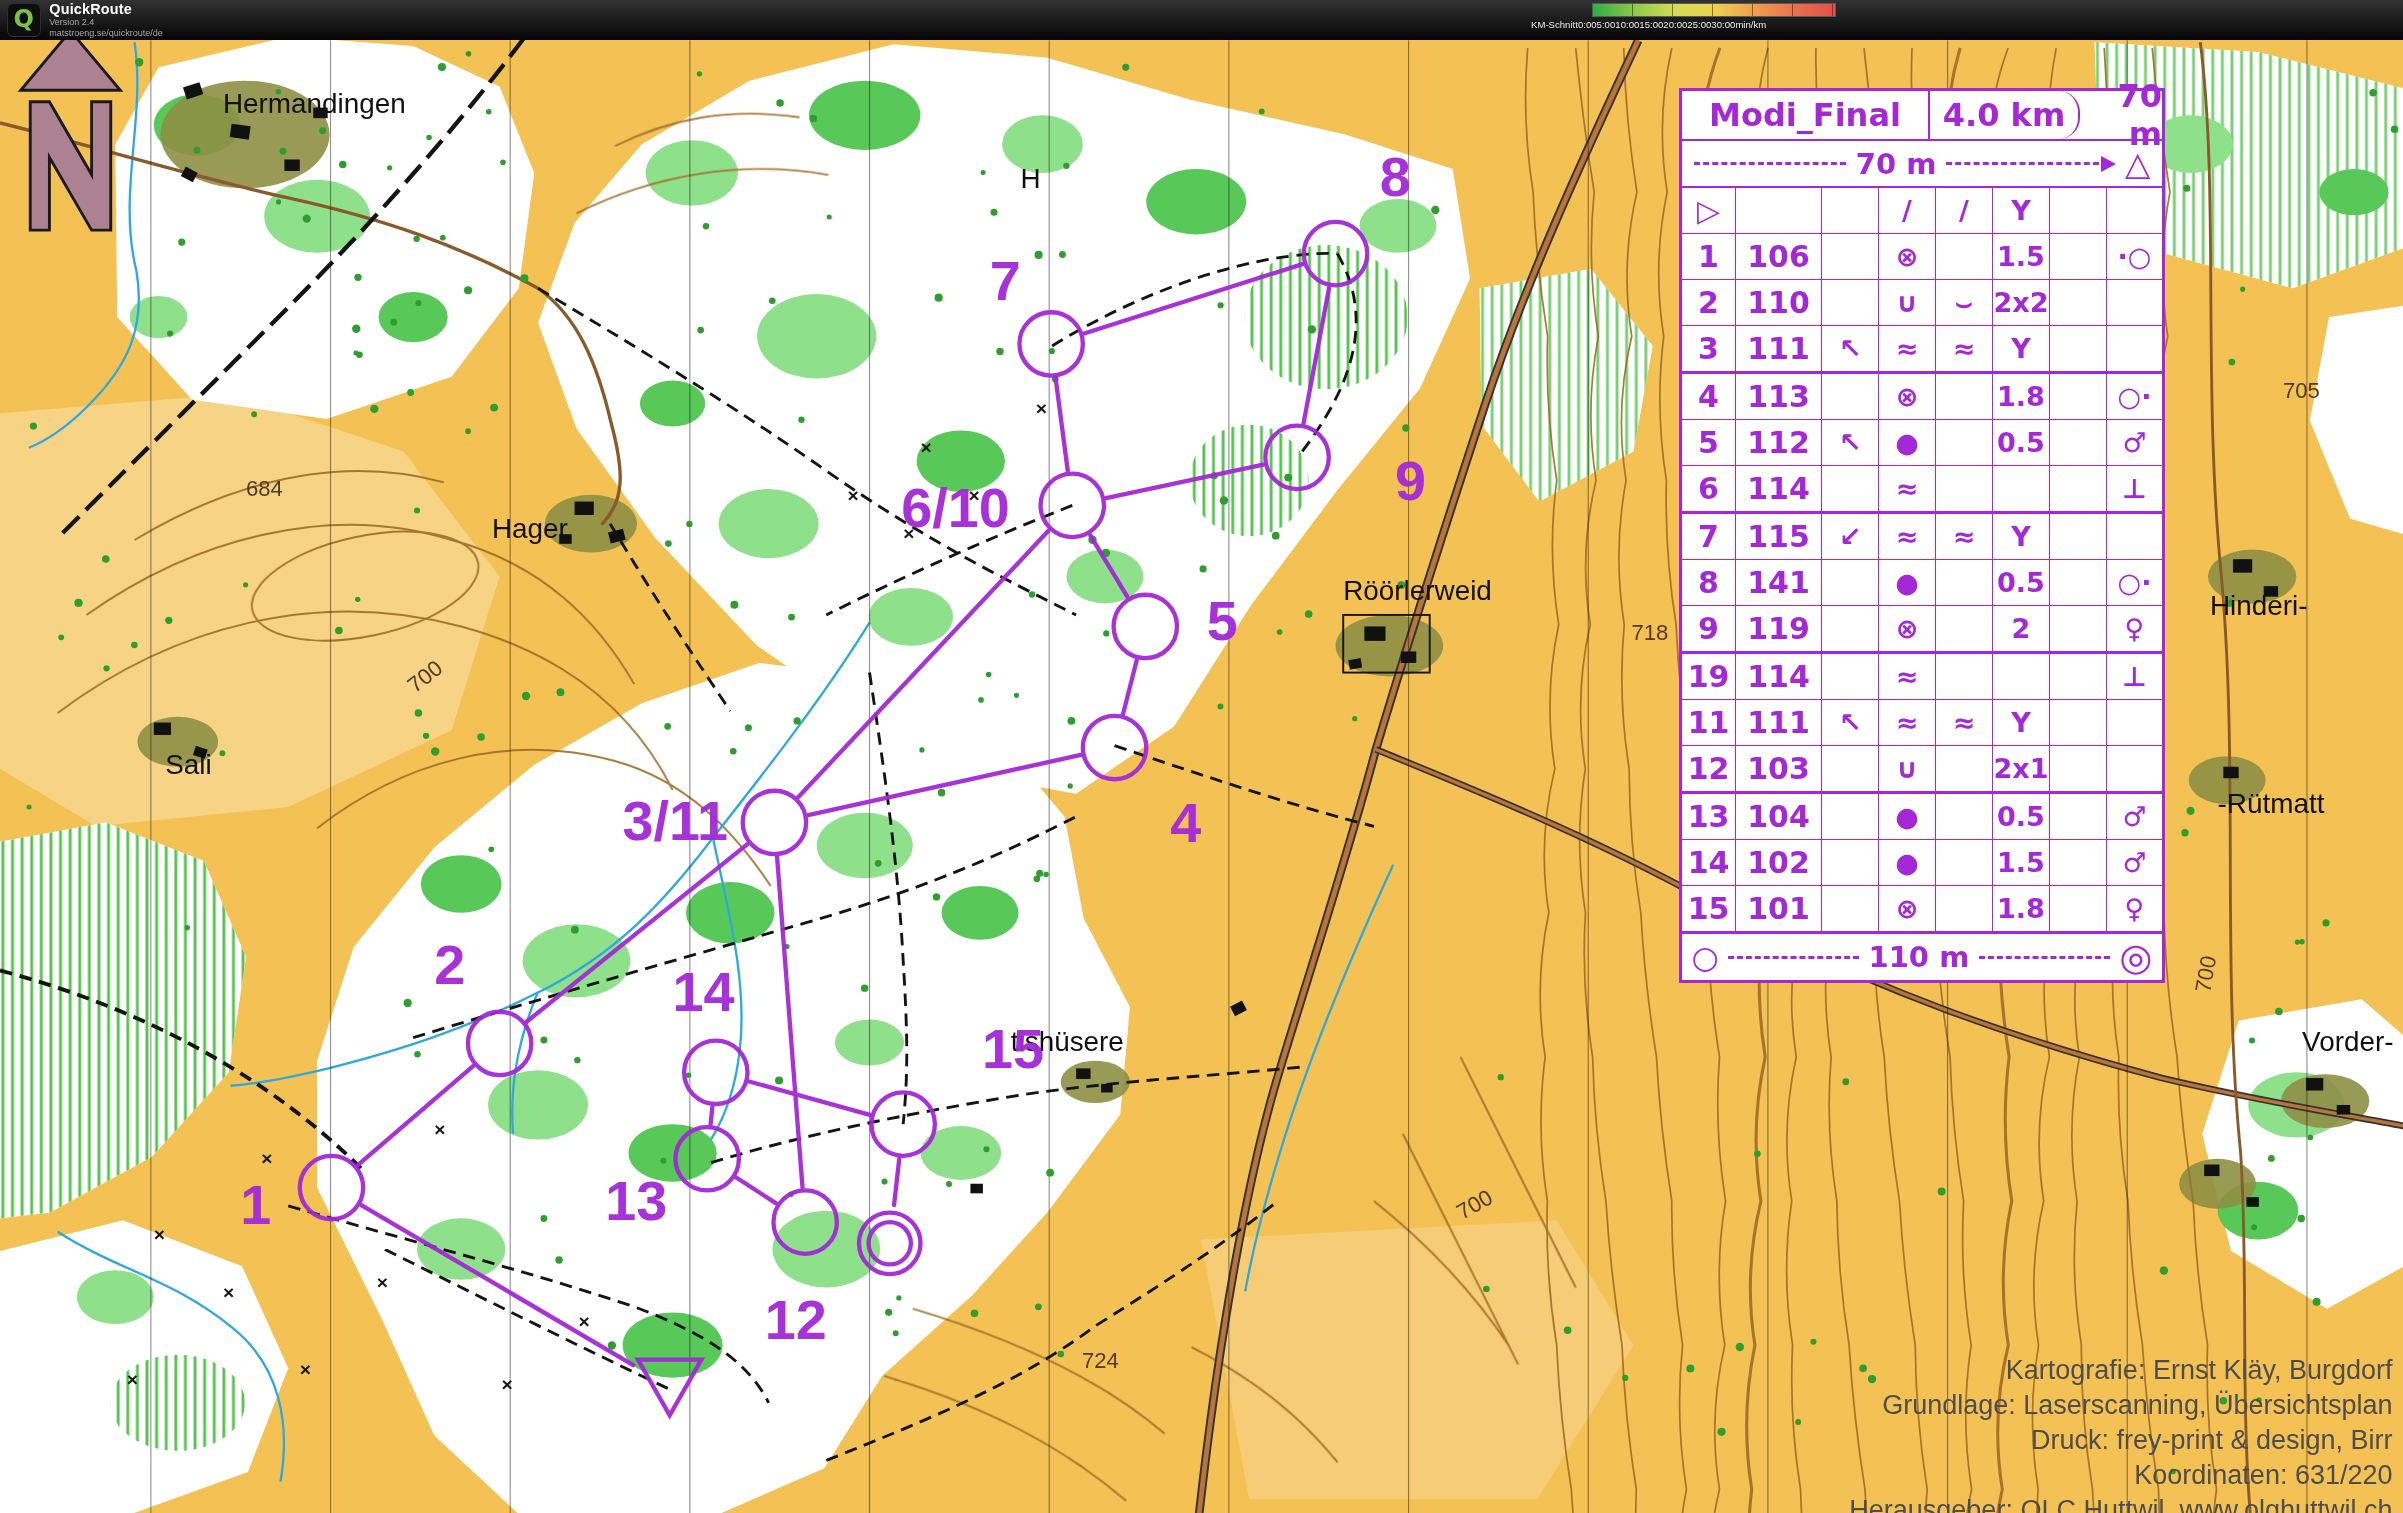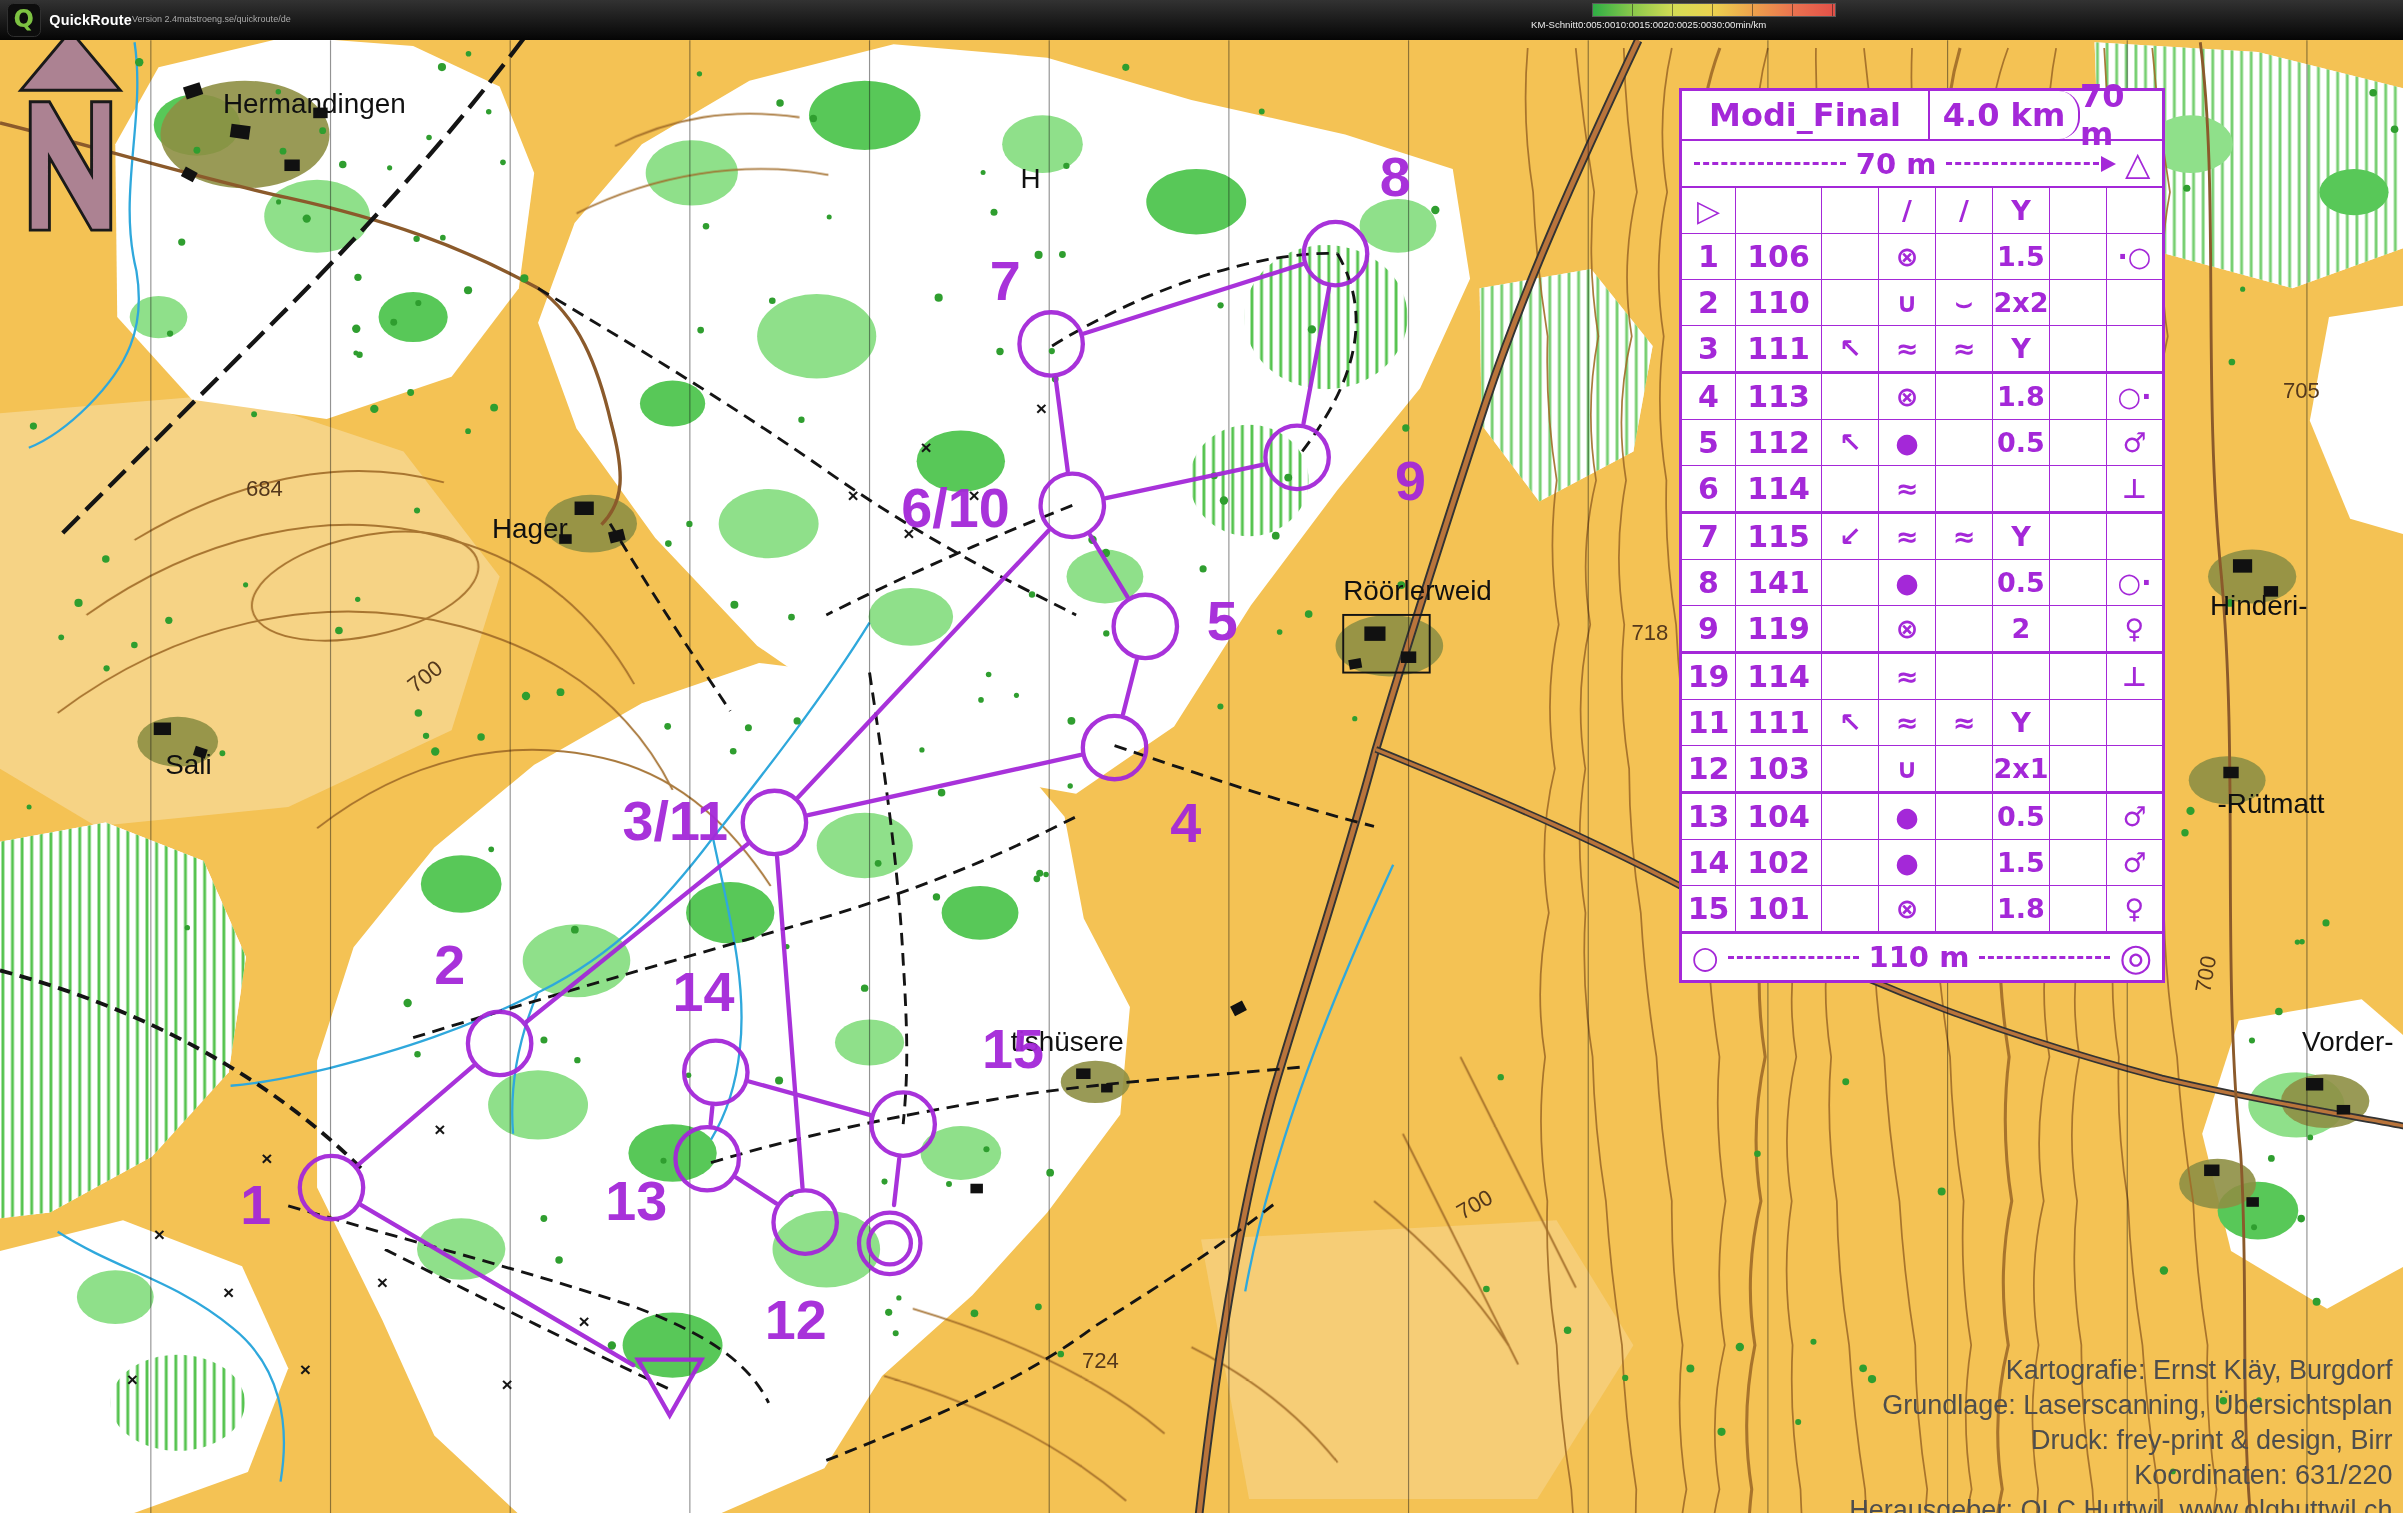--- a/index.html
+++ b/index.html
@@ -2,32 +2,32 @@
 <html><head>
 <meta charset="utf-8">
 <style>
   html,body{margin:0;padding:0;background:#000;}
   #screen{position:relative;width:2404px;height:1513px;overflow:hidden;background:#F4C254;font-family:"Liberation Sans",sans-serif;}
   #mapsvg{position:absolute;inset:0;z-index:1;display:block;}
 
   
   #titlebar{position:absolute;top:0;left:0;right:0;height:40px;z-index:6;background:linear-gradient(#323232,#050505);display:flex;align-items:center;color:#fff;}
   #logo{width:32px;height:32px;margin:0 8.6px 0 6.7px;border-radius:6.7px;background:#0d0d0d;border:1px solid #2f2f2f;color:#7DC242;font:bold 24px/30px "DejaVu Sans",sans-serif;text-align:center;}
-  #titleblock{display:flex;flex-direction:row;justify-content:center;line-height:1;}
+  #titleblock{display:flex;flex-direction:column;justify-content:center;line-height:1;}
   .t-app{font-size:14.4px;font-weight:bold;letter-spacing:0.2px;}
   .t-sub{font-size:9px;color:#a9a9a9;margin-top:1.9px;}
   #legend{position:absolute;left:1531px;top:2.9px;width:313px;z-index:7;}
   #grad{height:12.5px;margin-left:61px;width:242px;border:1px solid #5a5a5a;}
   .lg-labels{display:flex;justify-content:flex-start;font-size:9.6px;color:#ececec;margin-top:1.9px;white-space:nowrap;}
 
   
   #north{position:absolute;left:13.4px;top:25px;z-index:3;}
 
   
-  #card{position:absolute;left:1679px;top:88px;width:486px;z-index:4;background:#fff;color:#A428D8;border:3.8px solid #A428D8;box-sizing:border-box;font-family:"DejaVu Sans","Liberation Sans",sans-serif;}
+  #card{position:absolute;left:1679px;top:88px;width:486px;z-index:4;background:#fff;color:#A428D8;border:3.8px solid #A428D8;box-sizing:border-box;font-family:"DejaVu Sans","Liberation Sans",sans-serif;text-align:right;}
   .cd-title{display:flex;height:48px;border-bottom:2.9px solid currentColor;}
   .cd-t{display:flex;align-items:center;justify-content:center;font-weight:bold;font-size:32px;border-right:2.9px solid currentColor;}
   .cd-t.w1{width:246px;}
   .cd-t.w2{width:148px;border-radius:21px;}
   .cd-t.w3{flex:1;border-right:none;}
   .cd-dist{height:45px;display:flex;align-items:center;gap:9.6px;padding:0 11.5px;border-bottom:2.9px solid currentColor;font-size:29px;font-weight:bold;}
   .dash{flex:1;height:0;border-top:3.4px dashed currentColor;}
   .arrowhead{width:0;height:0;border-left:15.4px solid currentColor;border-top:8.6px solid transparent;border-bottom:8.6px solid transparent;margin-left:-7.7px;}
   .bigtri{font-size:33px;line-height:1;}
   .cd-row{display:grid;grid-template-columns:54px 86px 57px 57px 57px 57px 57px 1fr;height:45px;border-bottom:1.4px solid currentColor;}

